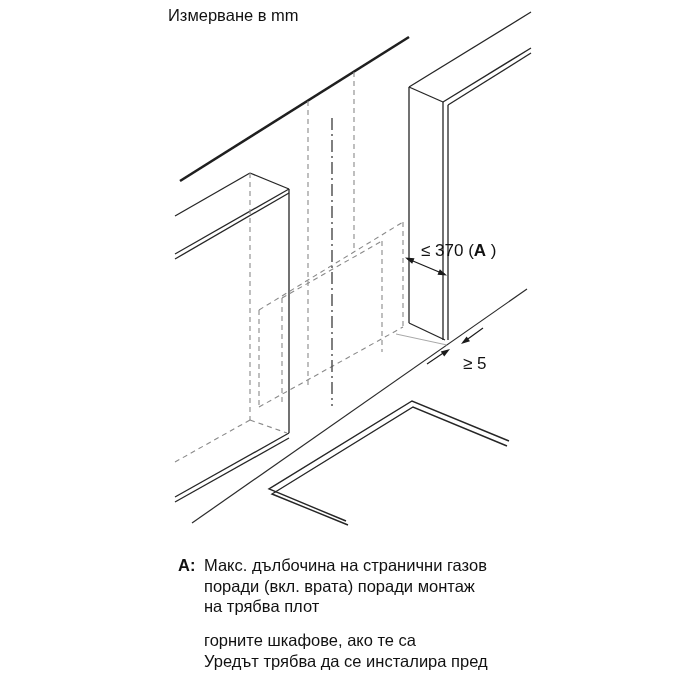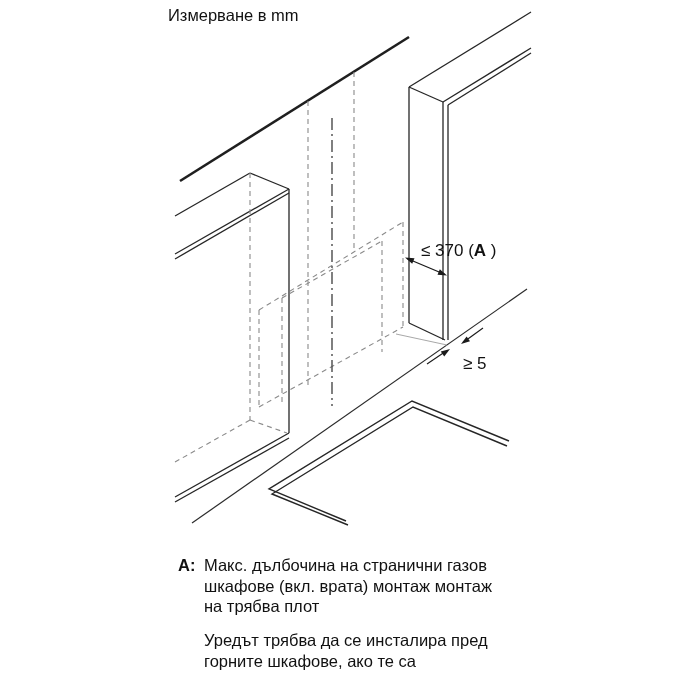--- a/index.html
+++ b/index.html
@@ -98,23 +98,23 @@
       <polygon points="450,349 444.2,356.5 440.8,351.5" stroke="none"></polygon>
     </g>
     <text class="dimtext" x="463" y="369" font-size="18">≥ 5</text>
   </svg>
 
   <div class="notes">
     <div class="note-a">
       <div class="note-marker">A:</div>
       <div>
         <div>Макс. дълбочина на странични газов</div>
-        <div>шкафове (вкл. врата) монтаж монтаж</div>
+        <div>поради (вкл. врата) поради монтаж</div>
         <div>на трябва плот</div>
       </div>
     </div>
     <div class="note-b">
+      <div>горните шкафове, ако те са</div>
       <div>Уредът трябва да се инсталира пред</div>
-      <div>горните шкафове, ако те са</div>
     </div>
   </div>
 
 </div>
 
 </body></html>

